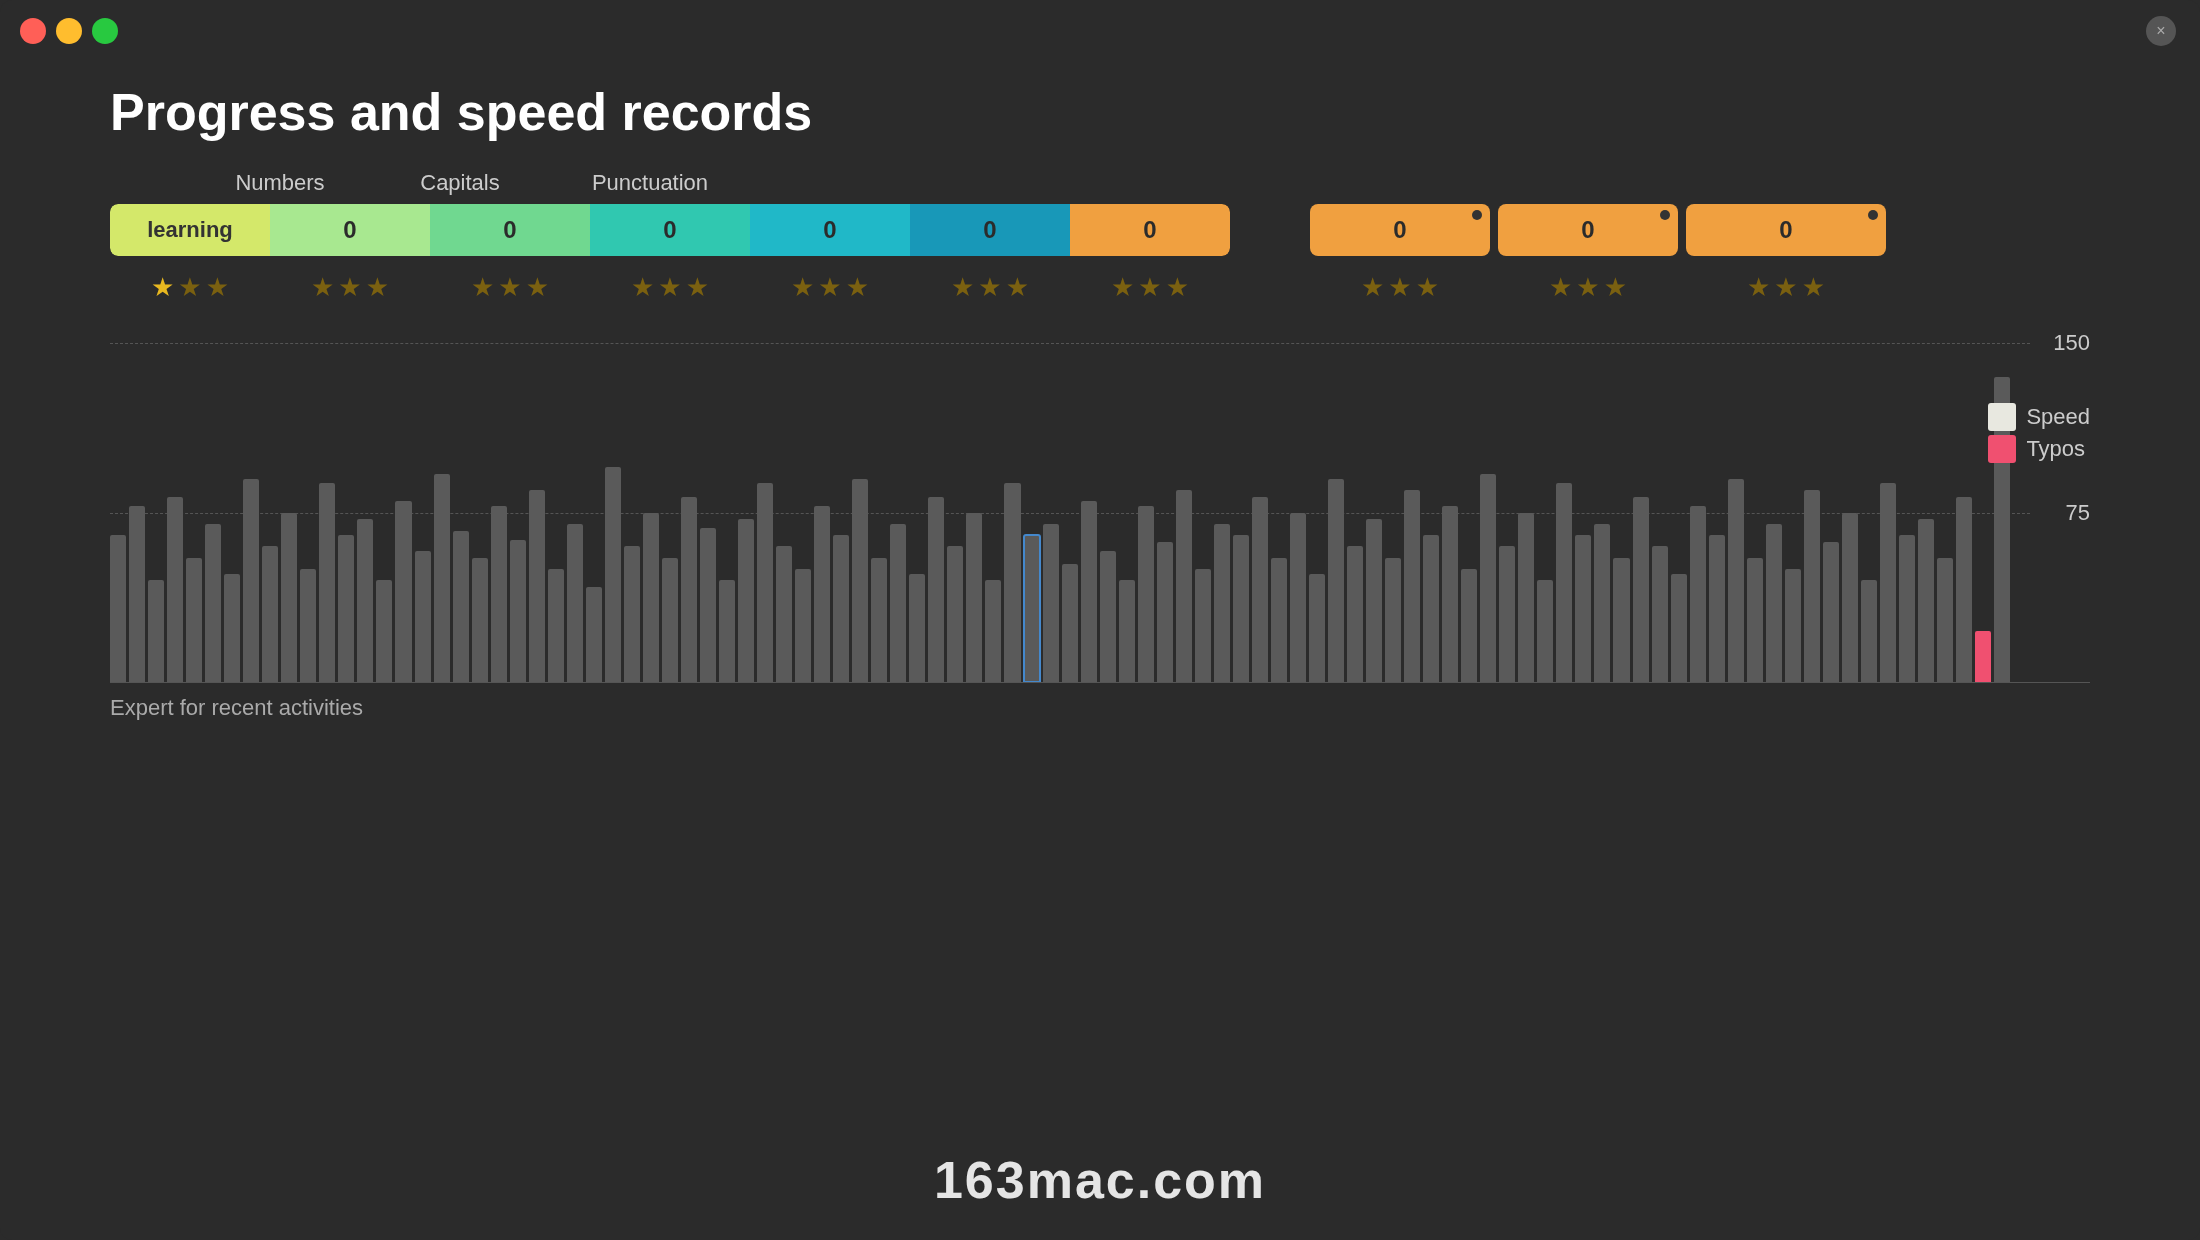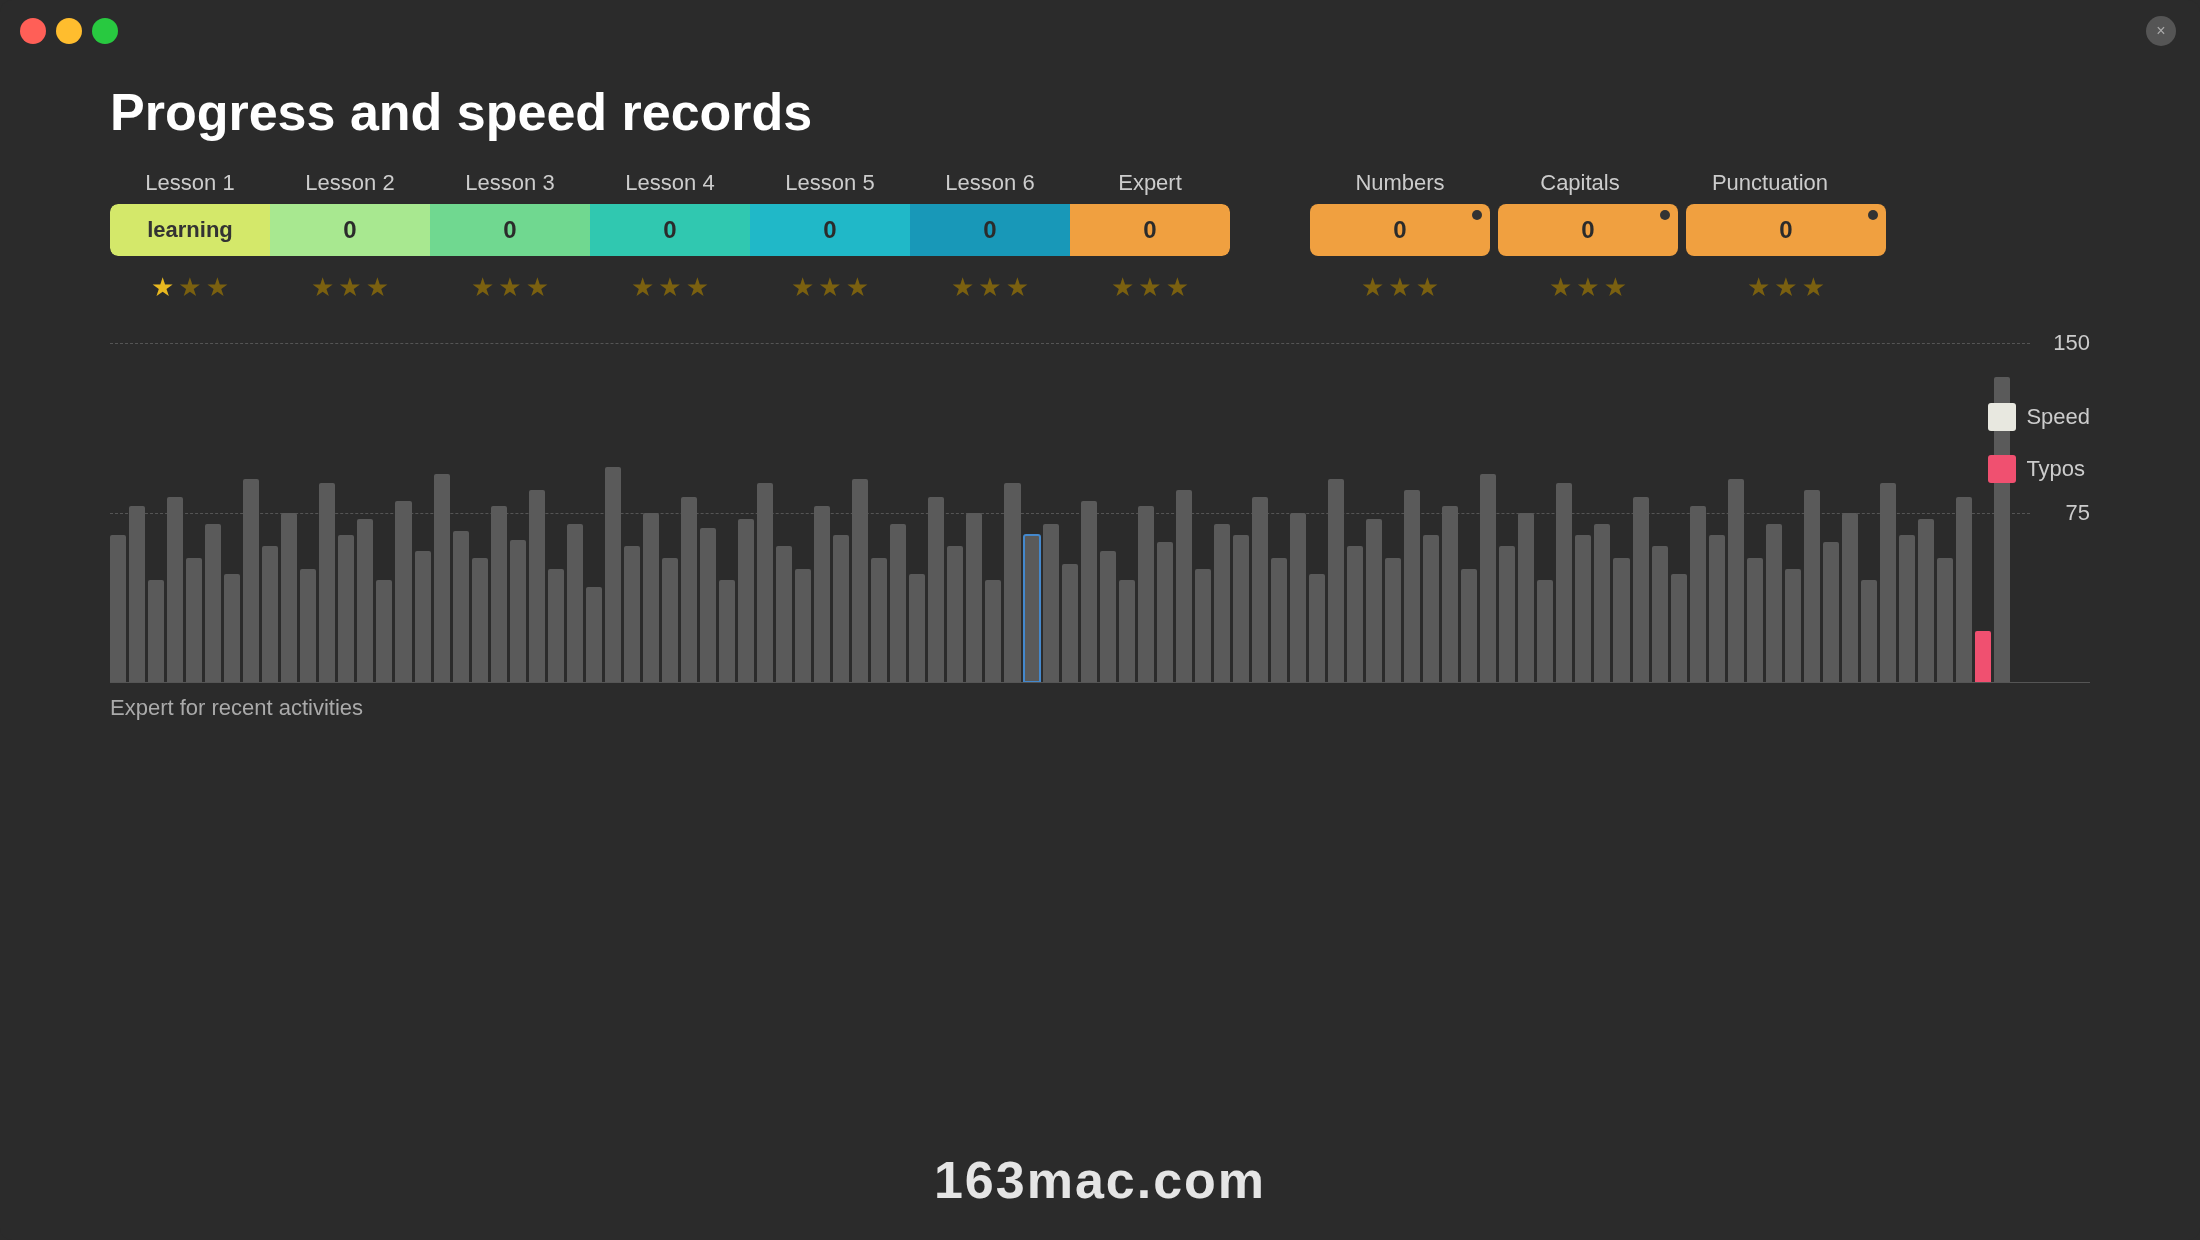--- a/index.html
+++ b/index.html
@@ -123,21 +123,21 @@
       padding-bottom: 0;
       overflow: hidden;
     }
     
     .legend {
       position: absolute;
       right: 0;
       top: 60px;
       display: flex;
       flex-direction: column;
-      gap: 24px;
+      gap: 4px;
     }
     .legend-item {
       display: flex;
       align-items: center;
       gap: 10px;
     }
     .legend-color {
       width: 28px;
       height: 28px;
       border-radius: 3px;
@@ -197,43 +197,20 @@
 
   <div class="content">
 
     <h1 class="page-title">Progress and speed records</h1>
 
 
     <div class="lessons-section">
 
       <div style="display:flex; align-items:flex-end; margin-bottom:8px;">
 
-        <div style="display:flex; flex:0 0 auto;">
-          <div style="width:160px; text-align:center;">
-            <span class="seg-label">Lesson 1</span>
-          </div>
-          <div style="width:160px; text-align:center;">
-            <span class="seg-label">Lesson 2</span>
-          </div>
-          <div style="width:160px; text-align:center;">
-            <span class="seg-label">Lesson 3</span>
-          </div>
-          <div style="width:160px; text-align:center;">
-            <span class="seg-label">Lesson 4</span>
-          </div>
-          <div style="width:160px; text-align:center;">
-            <span class="seg-label">Lesson 5</span>
-          </div>
-          <div style="width:160px; text-align:center;">
-            <span class="seg-label">Lesson 6</span>
-          </div>
-          <div style="width:160px; text-align:center;">
-            <span class="seg-label">Expert</span>
-          </div>
-        </div>
 
         <div style="width:80px;"></div>
 
         <div style="display:flex; flex:0 0 auto;">
           <div style="width:180px; text-align:center;">
             <span class="seg-label">Numbers</span>
           </div>
           <div style="width:180px; text-align:center;">
             <span class="seg-label">Capitals</span>
           </div>

